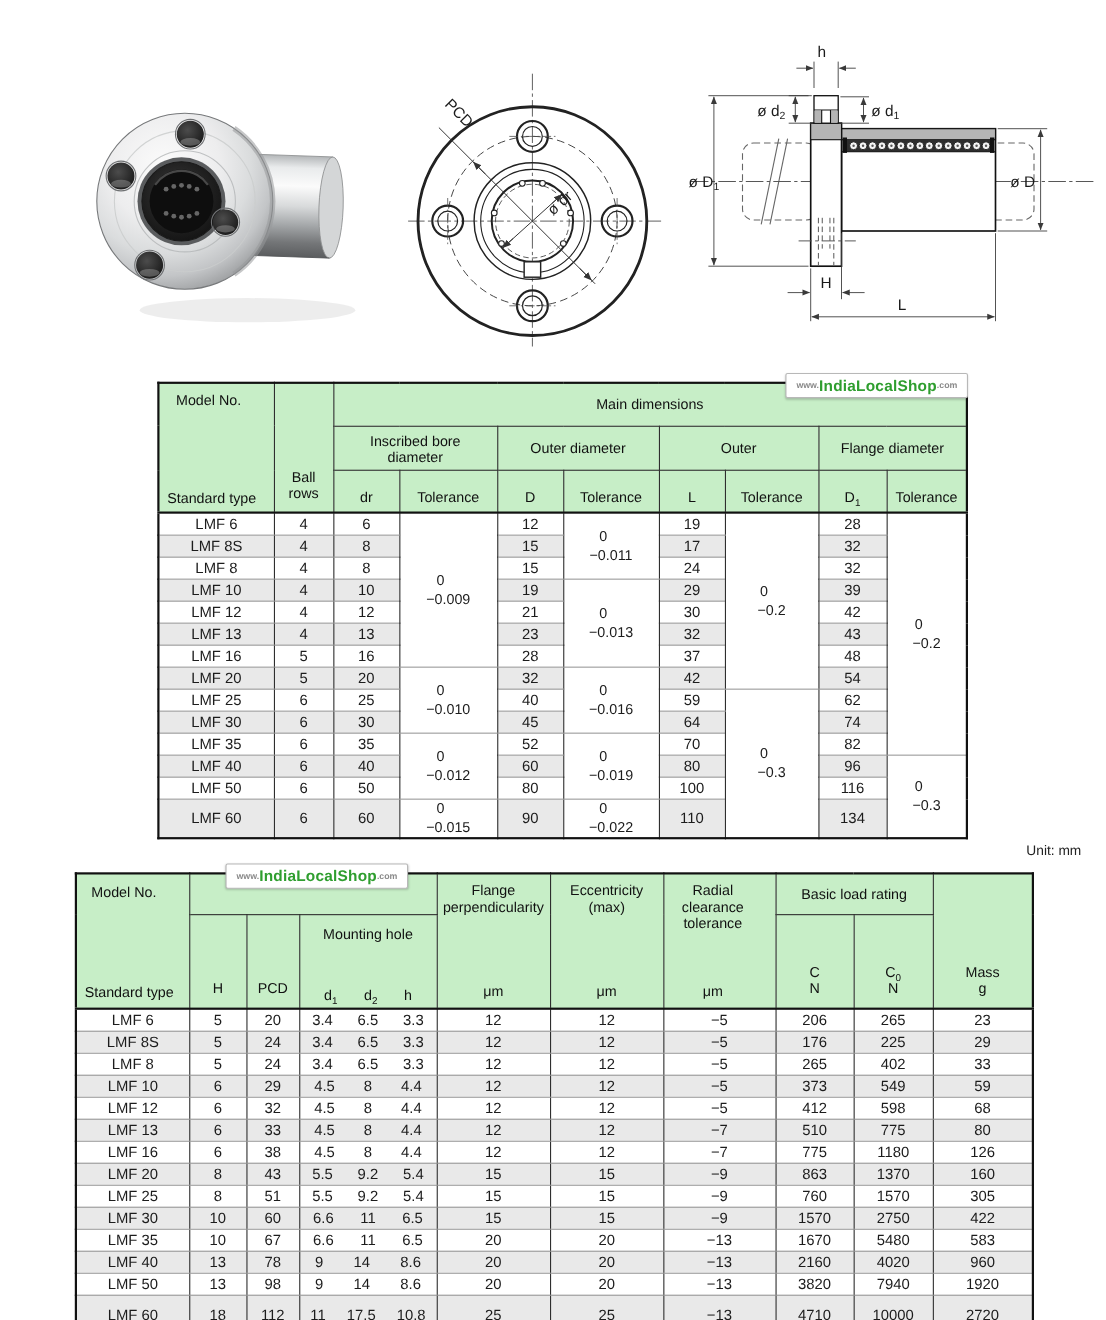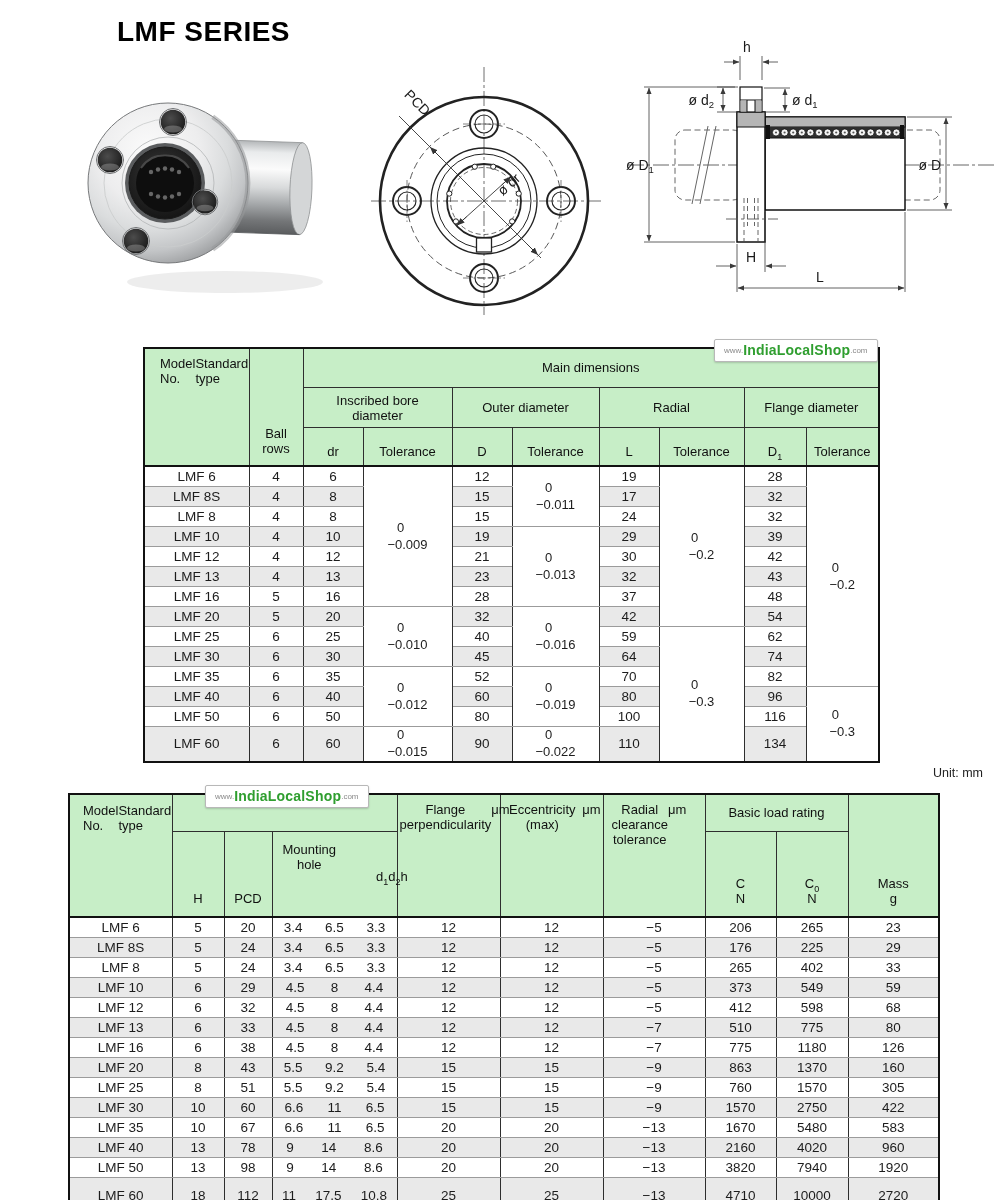--- a/index.html
+++ b/index.html
@@ -6,21 +6,21 @@
   #page{position:relative;width:1005px;height:1200px;background:#ffffff;
         font-family:"Liberation Sans",sans-serif;color:#1a1a1a;overflow:hidden;}
   .abs{position:absolute;}
 
   
   #title{left:117px;top:16px;font-size:28px;font-weight:bold;letter-spacing:0.5px;color:#000;}
 
   
   .wm{display:inline-flex;align-items:center;background:#fff;border:1px solid #b8b8b8;
       border-radius:2px;padding:2px 9px 3px 9px;box-shadow:0 1px 2px rgba(0,0,0,.18);z-index:5;}
-  .wm .pre,.wm .suf{font-size:8px;color:#8a8a8a;font-weight:normal;}
+  .wm .pre,.wm .suf{font-size:8px;color:#8a8a8a;font-weight:bold;}
   .wm .brand{font-size:14px;font-weight:bold;color:#2f9e2f;letter-spacing:0.2px;}
   #wm1{left:714px;top:339px;} #wm2{left:205px;top:785px;}
 
   #unitnote{left:843px;top:766px;width:140px;text-align:right;font-size:12.5px;color:#222;}
 
   
   table.tbl{position:absolute;border-collapse:collapse;table-layout:fixed;background:#fff;
             border:2px solid #111;}
   #table1{left:143px;top:347px;width:735px;}
   #table2{left:68px;top:793px;width:870px;}
@@ -28,37 +28,36 @@
           color:#111;}
   .tbl thead{border-bottom:2px solid #111;}
   .tbl td{border-left:1px solid #2e2e2e;border-right:1px solid #2e2e2e;
           border-top:1px solid #9b9b9b;border-bottom:1px solid #9b9b9b;
           text-align:center;font-size:13.5px;padding:0;height:19px;color:#1c1c1c;background:#fff;}
   tr.shade td{background:#e9e9e9;}
   #table1 tr.tall td{height:29px;}
   #table2 tr.tall td{height:36px;}
   td.tol-cell{background:#fff !important;font-size:13px;line-height:1.3;}
   td.tol-cell div:first-child{position:relative;left:-7px;}
-  .vstack{display:flex;flex-direction:row;justify-content:space-between;text-align:left;}
+  .vstack{display:flex;flex-direction:column;justify-content:space-between;text-align:left;}
   .vend{display:flex;flex-direction:column;justify-content:flex-end;align-items:center;}
   .ctr{display:flex;align-items:center;justify-content:center;}
   sub{font-size:9px;line-height:0;}
   .um{}
   .mrow{display:flex;justify-content:space-around;align-items:center;}
 
   
   svg text{font-family:"Liberation Sans",sans-serif;fill:#1a1a1a;}
   .dlab{font-size:14px;} .dsub{font-size:9.5px;}
 </style>
 </head>
 <body>
 
 <div id="page">
 
-  <div id="title" class="abs">LMF SERIES</div>
 
   <svg class="abs" style="left:75px;top:76px;" width="265" height="228" viewBox="0 0 265 228">
     <defs>
       <linearGradient id="pgCyl" x1="0" y1="0" x2="0" y2="1">
         <stop offset="0" stop-color="#b4b7b9"></stop>
           <stop offset="0.12" stop-color="#e9ebec"></stop>
         <stop offset="0.3" stop-color="#fbfbfb"></stop>
           <stop offset="0.5" stop-color="#d8dadb"></stop>
         <stop offset="0.68" stop-color="#a6a9ab"></stop>
           <stop offset="0.86" stop-color="#747678"></stop>
@@ -355,21 +354,21 @@
             <div>rows</div>
           </div>
         </th>
         <th colspan="8">Main dimensions</th>
       </tr>
       <tr style="height:37px">
         <th colspan="2">
             <div class="ctr" style="padding:0 14px;">Inscribed bore diameter</div>
           </th>
         <th colspan="2">Outer diameter</th>
-        <th colspan="2">Radial</th>
+        <th colspan="2">Outer</th>
         <th colspan="2">Flange diameter</th>
       </tr>
       <tr style="height:35px">
         <th style="vertical-align:bottom;padding-bottom:6px">dr</th>
         <th style="vertical-align:bottom;padding-bottom:6px">Tolerance</th>
         <th style="vertical-align:bottom;padding-bottom:6px">D</th>
         <th style="vertical-align:bottom;padding-bottom:6px">Tolerance</th>
         <th style="vertical-align:bottom;padding-bottom:6px">L</th>
         <th style="vertical-align:bottom;padding-bottom:6px">Tolerance</th>
         <th style="vertical-align:bottom;padding-bottom:6px"><span>D</span><sub>1</sub></th>

